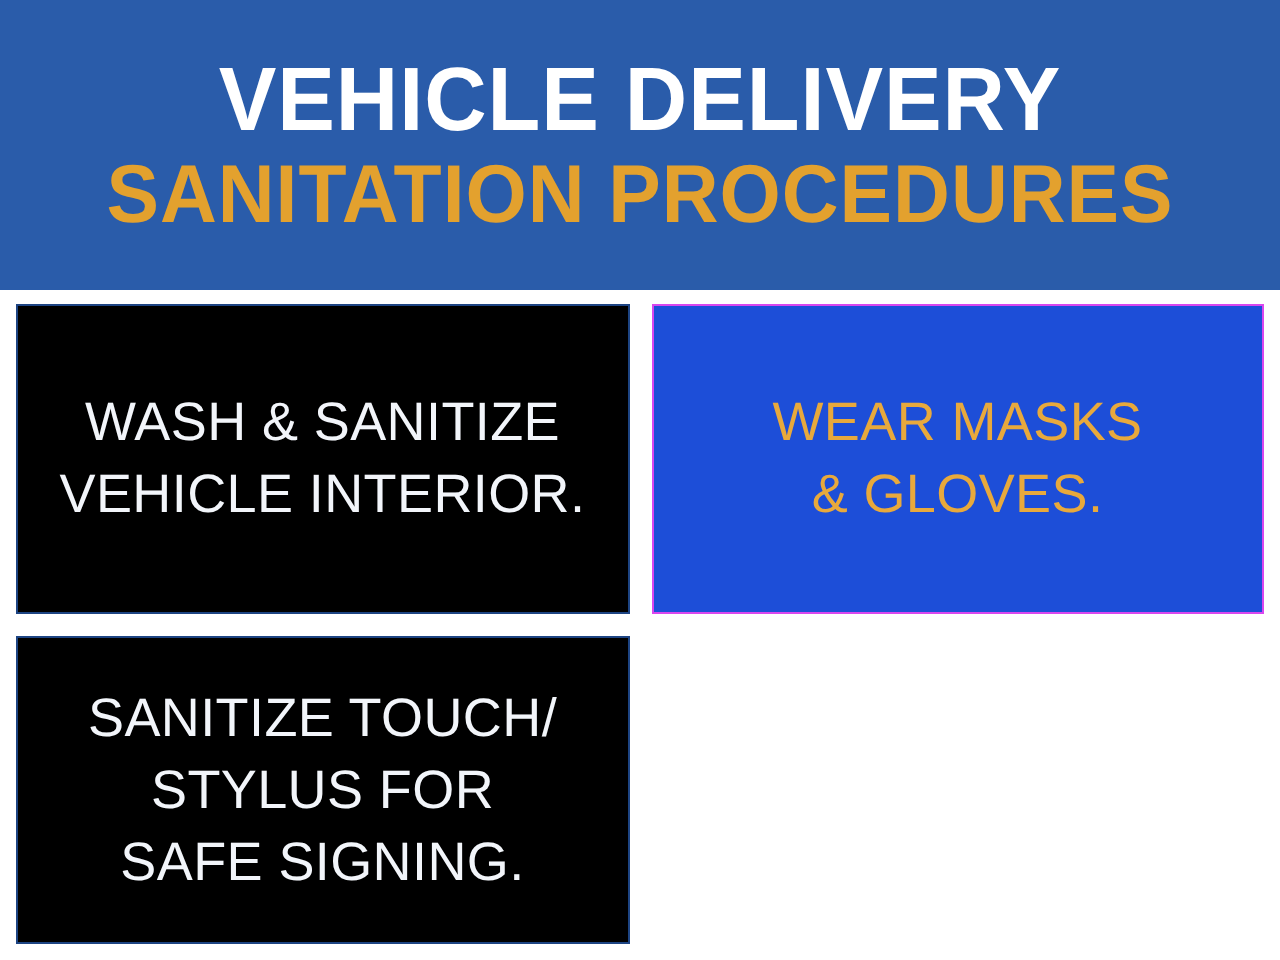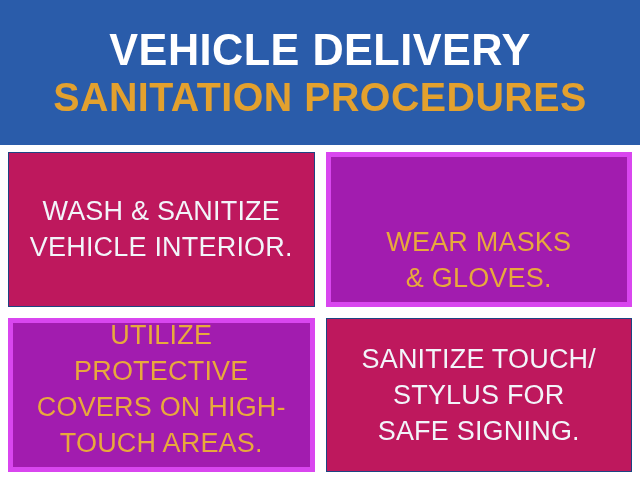--- a/index.html
+++ b/index.html
@@ -74,28 +74,27 @@
   .panel {
     position: relative;
     display: flex;
     align-items: center;
     justify-content: center;
     box-sizing: border-box;
     padding: 6px 10px;
     overflow: hidden;
   }
   .panel-blue {
-    background: #be185d;
+    background: #000000;
     border: 1px solid #1d4versions;
     border: 1px solid #1d4483;
   }
   .panel-navy {
-    background: #a21caf;
-    border: 5px solid #d946ef;
-    align-items: flex-end;
+    background: #1d4ed8;
+    border: 1px solid #d946ef;
   }
   .panel-text {
     text-align: center;
     font-weight: 400;
     font-size: 27px;
     line-height: 36px;
     letter-spacing: 0.2px;
     white-space: pre-line;
   }
   .text-white { color: #f2f5fa; }
@@ -116,25 +115,20 @@
     <div class="panel panel-blue">
       <span class="panel-text text-white">WASH &amp; SANITIZE
 VEHICLE INTERIOR.</span>
     </div>
 
     <div class="panel panel-navy">
       <span class="panel-text text-gold">WEAR MASKS
 &amp; GLOVES.</span>
     </div>
 
-    <div class="panel panel-navy">
-      <span class="panel-text text-gold">UTILIZE PROTECTIVE
-COVERS ON HIGH-
-TOUCH AREAS.</span>
-    </div>
 
     <div class="panel panel-blue">
       <span class="panel-text text-white">SANITIZE TOUCH/
 STYLUS FOR
 SAFE SIGNING.</span>
     </div>
 
   </div>
 </div>
 

